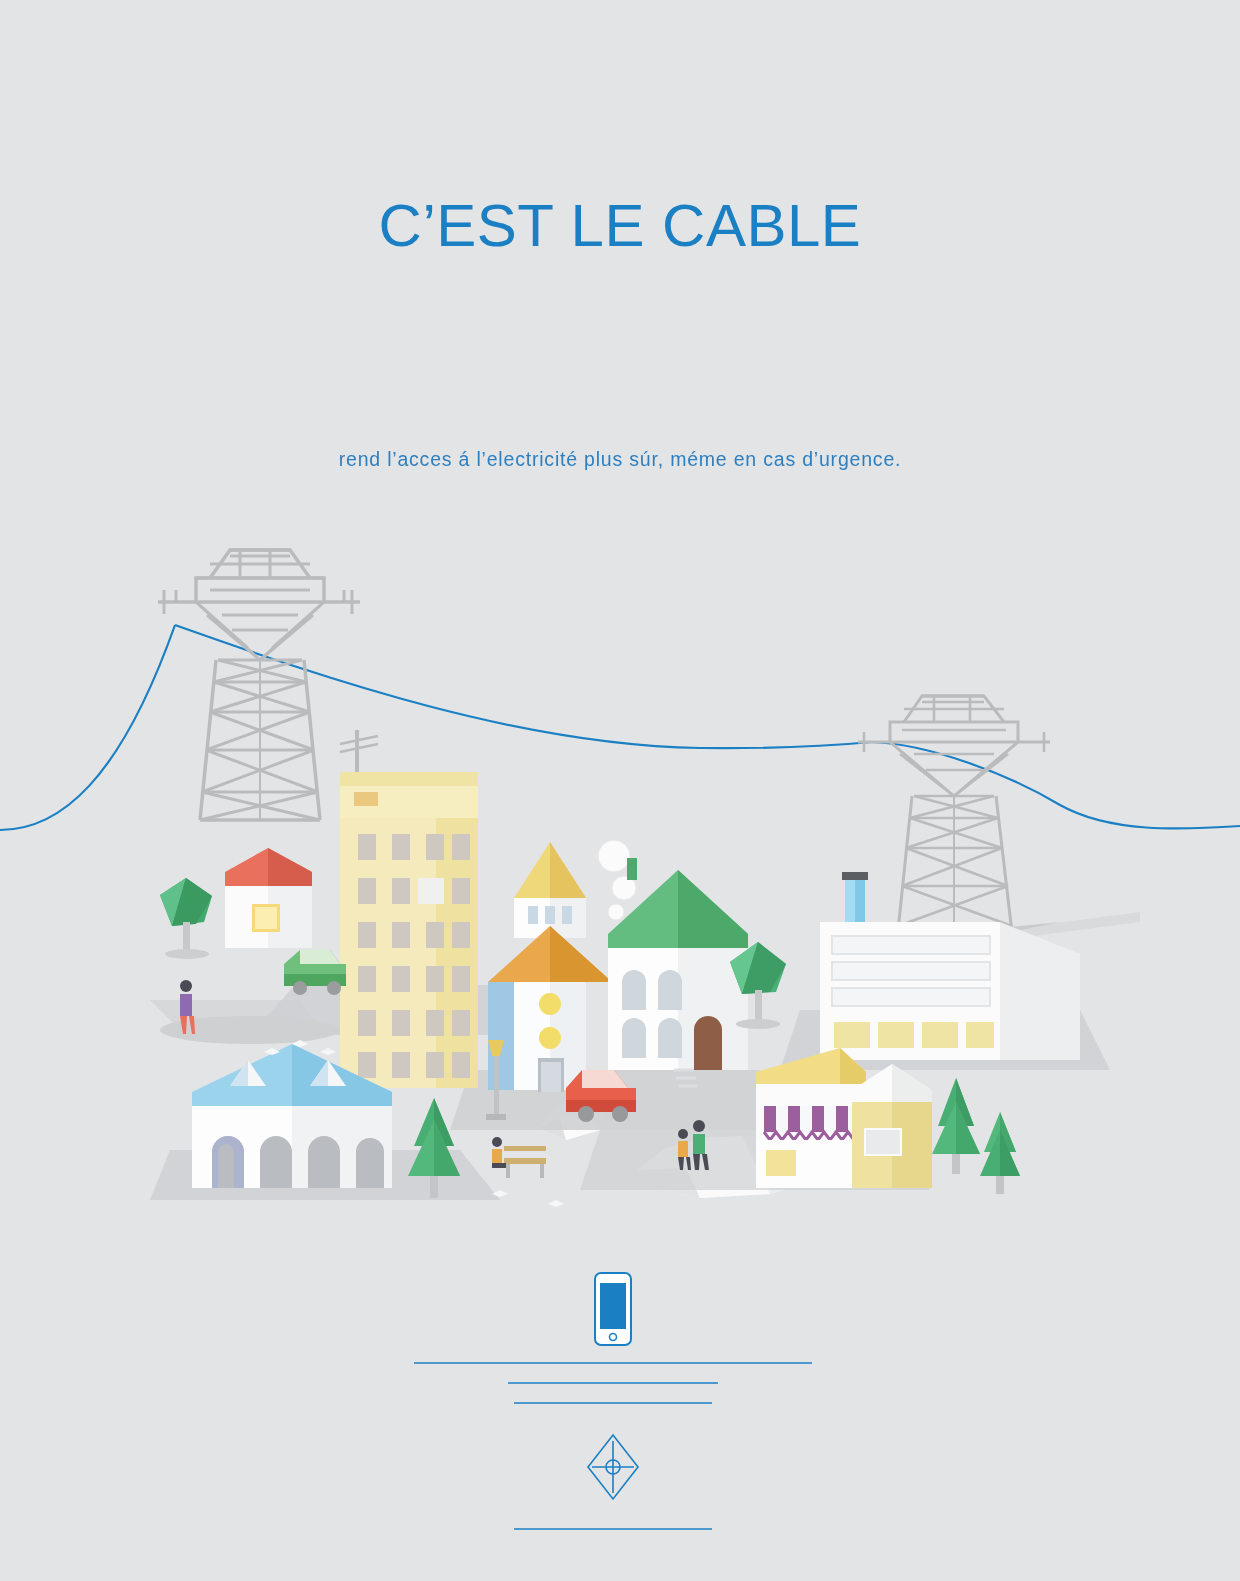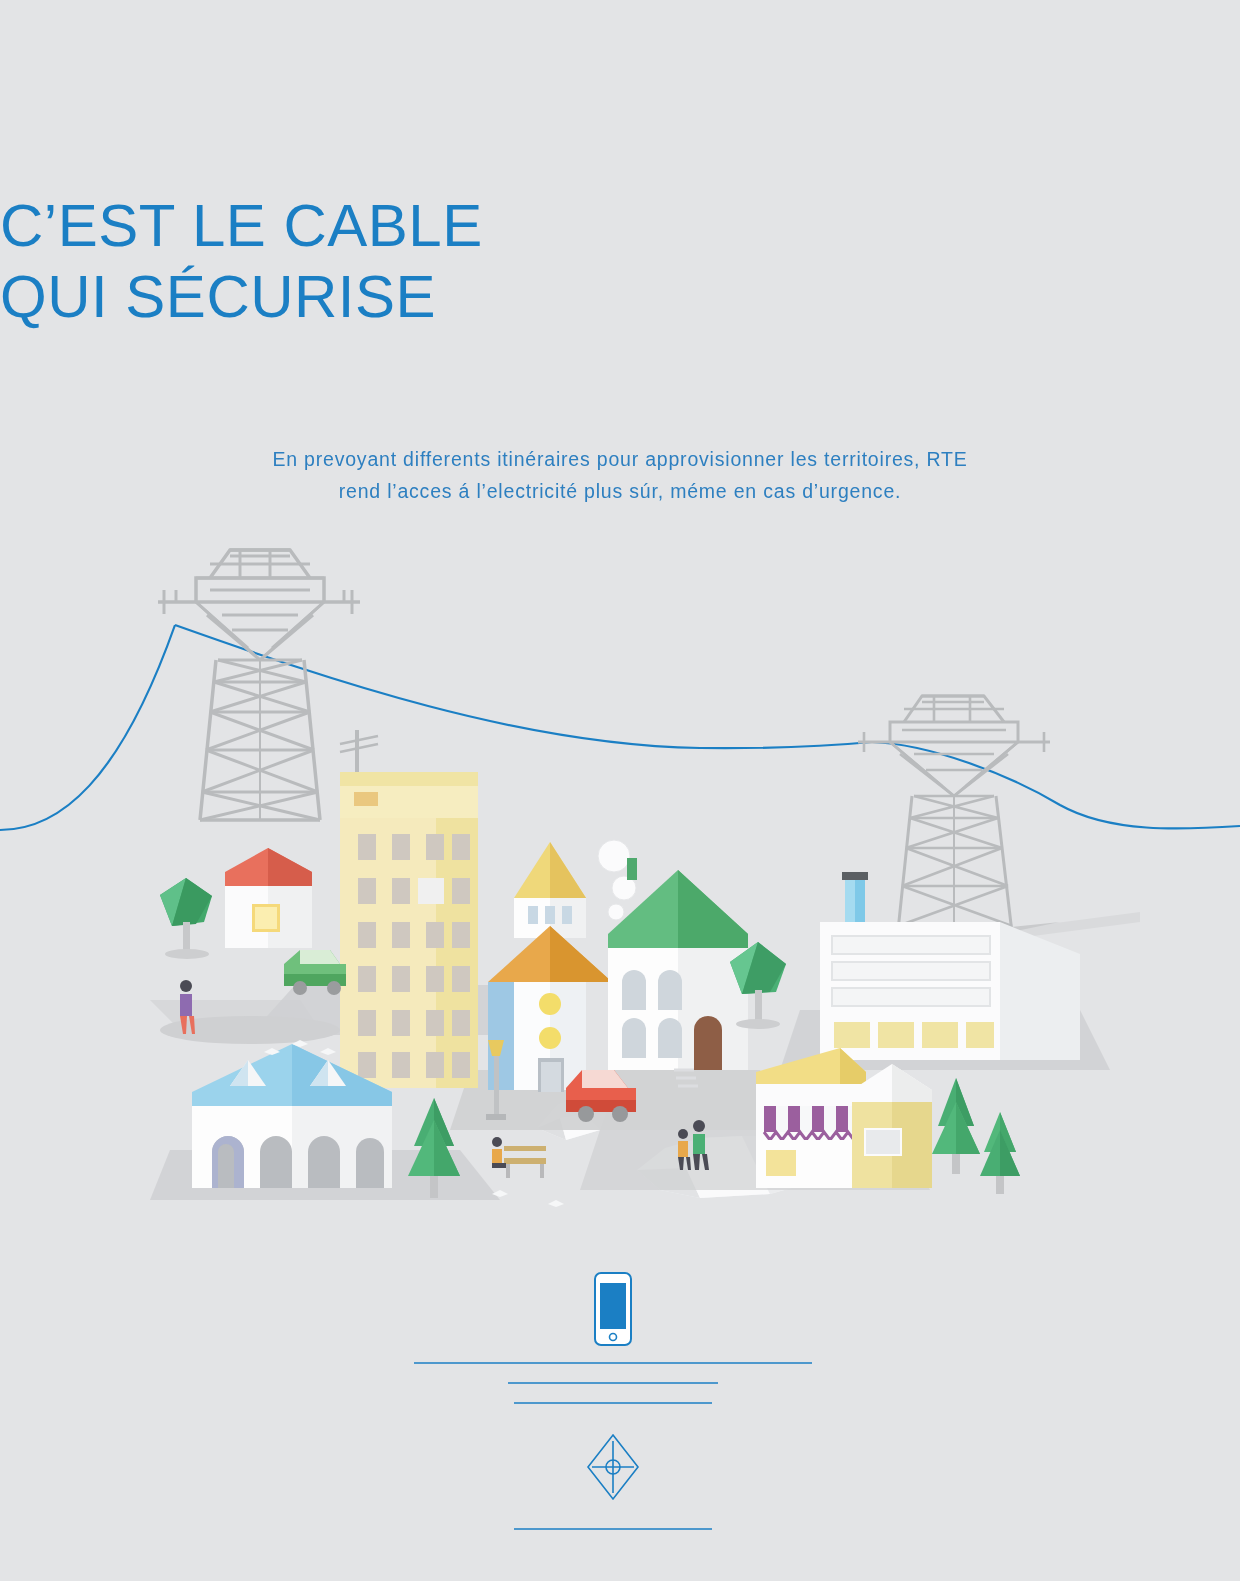--- a/index.html
+++ b/index.html
@@ -19,20 +19,21 @@
     width: 1240px;
     height: 1581px;
   }
 
   
   .headline {
     position: absolute;
     top: 190px;
     left: 0;
     width: 1240px;
+    text-align: center;
     color: #1b7fc4;
     font-size: 60px;
     line-height: 71px;
     letter-spacing: 0.5px;
     font-weight: 400;
   }
   .headline .line {
     display: block;
     white-space: nowrap;
   }
@@ -72,25 +73,23 @@
   }
   .footer svg { display: block; }
 </style>
 </head>
 <body>
 
 <div class="poster">
 
   <div class="headline">
     <span class="line">C’EST LE CABLE</span>
-    <span class="line">QUI SÉCURISE</span>
   </div>
 
   <div class="subhead">
-    <span class="line">En prevoyant differents itinéraires pour approvisionner les territoires, RTE</span>
     <span class="line">rend l’acces á l’electricité plus súr, méme en cas d’urgence.</span>
   </div>
 
   <div class="scene">
     <svg width="1240" height="700" viewBox="0 0 1240 700" xmlns="http://www.w3.org/2000/svg">
 
       <g>
         <path d="M0 300 C 60 300, 120 250, 175 95" fill="none" stroke="#1b7fc4" stroke-width="2.2"></path>
         <path d="M175 95 C 330 150, 520 215, 700 218 C 790 219, 840 215, 872 212" fill="none" stroke="#1b7fc4" stroke-width="2.2"></path>
         <path d="M872 212 C 930 214, 1010 245, 1060 275 C 1110 303, 1180 300, 1240 296" fill="none" stroke="#1b7fc4" stroke-width="2.2"></path>

